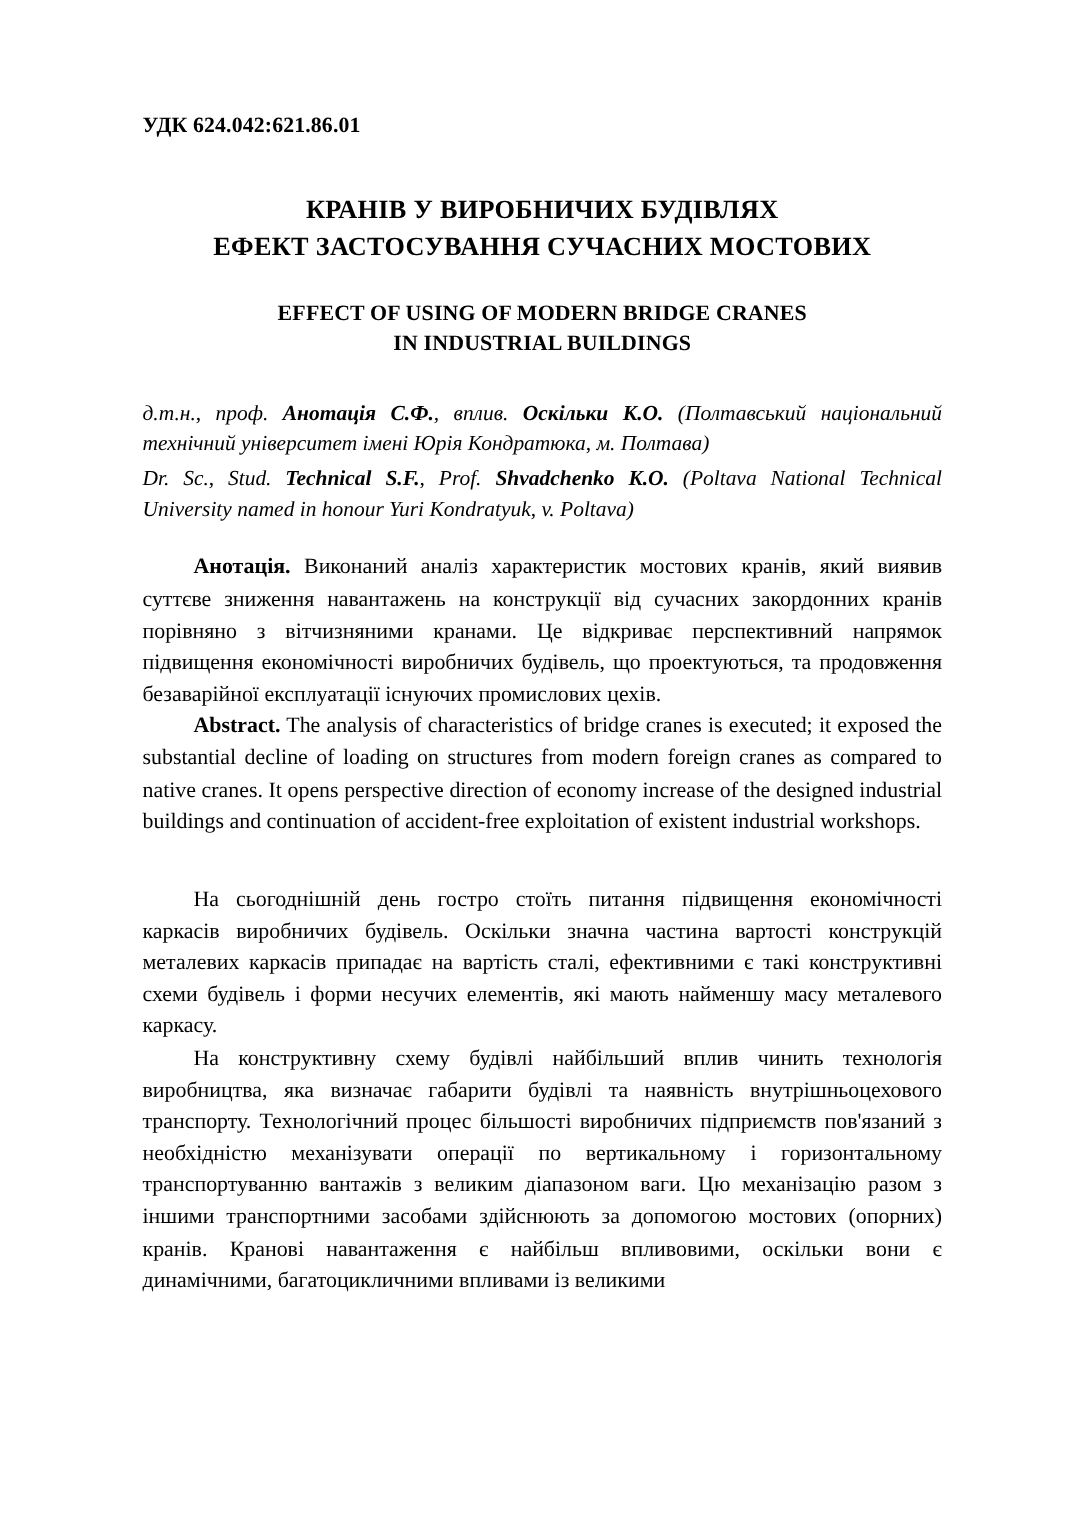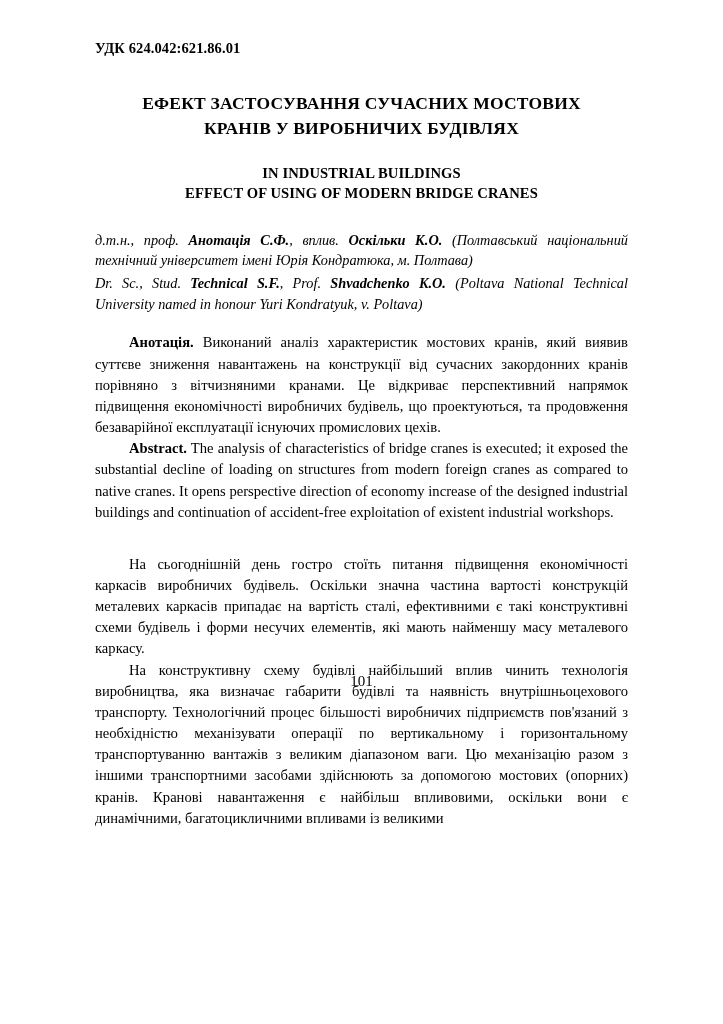--- a/index.html
+++ b/index.html
@@ -13,21 +13,21 @@
     font-family: "Liberation Serif", serif;
     color: #000000;
     position: relative;
     overflow: hidden;
   }
   .page {
     position: relative;
     width: 723px;
     height: 738px;
     box-sizing: border-box;
-    padding: 40px 95px 0 95px;
+    padding: 76px 95px 0 95px;
   }
   .udk {
     font-weight: bold;
     font-size: 14.5px;
     letter-spacing: 0.1px;
     margin: 0 0 34px 0;
   }
   .title-uk {
     text-align: center;
     font-weight: bold;
@@ -79,27 +79,27 @@
   }
 </style>
 </head>
 <body>
 
 <div class="page">
 
   <div class="udk">УДК 624.042:621.86.01</div>
 
   <div class="title-uk">
+    <div>КРАНІВ У ВИРОБНИЧИХ БУДІВЛЯХ</div>
     <div>ЕФЕКТ ЗАСТОСУВАННЯ СУЧАСНИХ МОСТОВИХ</div>
-    <div>КРАНІВ У ВИРОБНИЧИХ БУДІВЛЯХ</div>
   </div>
 
   <div class="title-en">
+    <div>EFFECT OF USING OF MODERN BRIDGE CRANES</div>
     <div>IN INDUSTRIAL BUILDINGS</div>
-    <div>EFFECT OF USING OF MODERN BRIDGE CRANES</div>
   </div>
 
   <div class="authors">
     <span class="it">д.т.н., проф.</span>
     <span class="bi">Анотація С.Ф.</span><span class="it">, вплив.</span>
     <span class="bi">Оскільки К.О.</span><span class="it"> (Полтавський національний технічний університет імені Юрія Кондратюка, м. Полтава)</span>
   </div>
 
   <div class="authors-en">
     <span class="it">Dr. Sc., Stud.</span>
@@ -110,14 +110,13 @@
   <div class="abstract-block">
     <p class="body"><span class="b">Анотація.</span><span> Виконаний аналіз характеристик мостових кранів, який виявив суттєве зниження навантажень на конструкції від сучасних закордонних кранів порівняно з вітчизняними кранами. Це відкриває перспективний напрямок підвищення економічності виробничих будівель, що проектуються, та продовження безаварійної експлуатації існуючих промислових цехів.</span></p>
     <p class="body"><span class="b">Abstract.</span><span> The analysis of characteristics of bridge cranes is executed; it exposed the substantial decline of loading on structures from modern foreign cranes as compared to native cranes. It opens perspective direction of economy increase of the designed industrial buildings and continuation of accident-free exploitation of existent industrial workshops.</span></p>
   </div>
 
   <div class="gap"></div>
 
   <p class="body">На сьогоднішній день гостро  стоїть питання підвищення економічності каркасів виробничих будівель. Оскільки значна частина вартості конструкцій металевих каркасів припадає на вартість сталі, ефективними є такі конструктивні схеми будівель і форми несучих елементів, які мають найменшу масу металевого каркасу.</p>
   <p class="body">На конструктивну схему будівлі найбільший вплив чинить технологія виробництва, яка визначає габарити будівлі та наявність внутрішньоцехового транспорту. Технологічний процес більшості виробничих підприємств пов'язаний з необхідністю механізувати операції по вертикальному і горизонтальному транспортуванню вантажів з великим діапазоном ваги. Цю механізацію разом з іншими транспортними засобами здійснюють за допомогою мостових (опорних) кранів. Кранові навантаження є найбільш впливовими, оскільки вони є динамічними, багатоцикличними впливами із великими</p>
 
-  <div class="page-number">101</div>
 </div>
 
 </body></html>

